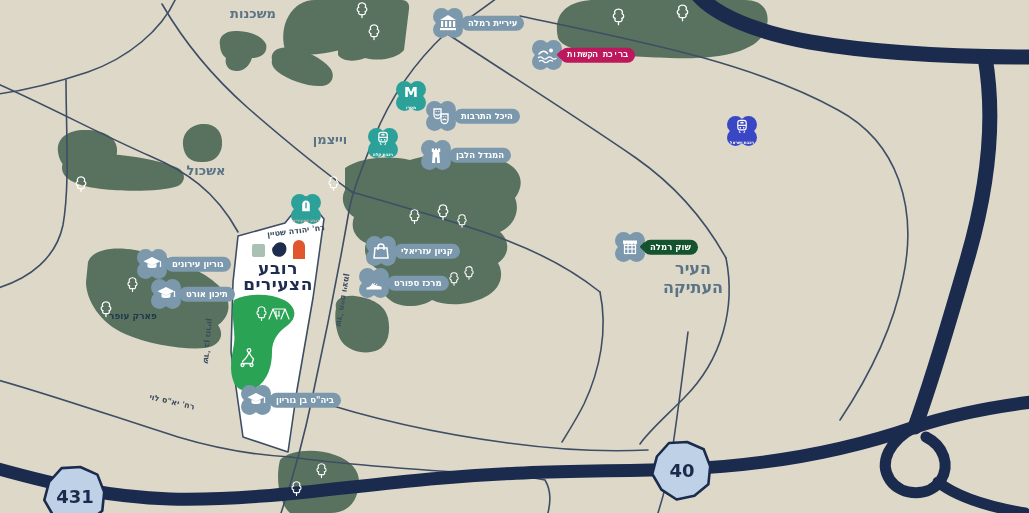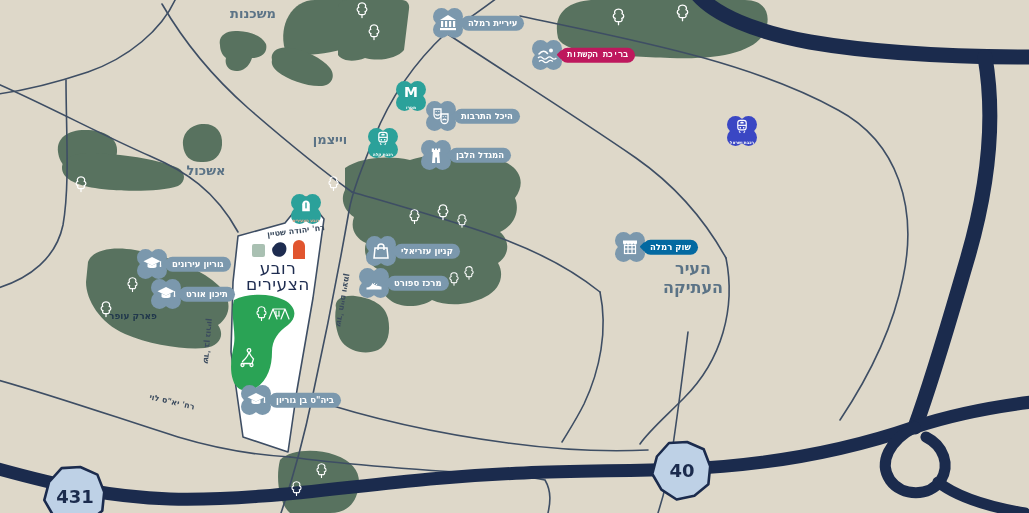--- a/index.html
+++ b/index.html
@@ -16,21 +16,21 @@
   .marker{position:absolute;width:34px;height:34px;cursor:pointer;}
   .pill{position:absolute;left:30px;top:50%;transform:translateY(-50%);
     color:#fff;font-size:8.5px;font-weight:bold;padding:2.5px 7px 3.5px;border-radius:9px;
     white-space:nowrap;direction:rtl;line-height:1;}
   .pill::before{content:'';position:absolute;left:-2.5px;top:50%;width:7px;height:7px;
     background:inherit;transform:translateY(-50%) rotate(45deg);border-radius:1px;}
   #logo{position:absolute;left:233px;top:238px;width:90px;text-align:center;}
   #logo-shapes{display:flex;justify-content:center;align-items:flex-end;gap:5px;height:21px;}
   #logo-square{width:13px;height:13px;background:#a9c0b2;border-radius:2px;margin-bottom:2px;}
   #logo-arch{width:12px;height:19px;background:#e1552f;border-radius:7px 7px 0 0;}
-  #logo-text{color:#1e2c50;font-weight:400;font-size:17px;line-height:15.5px;
+  #logo-text{color:#1e2c50;font-weight:700;font-size:17px;line-height:15.5px;
     direction:rtl;margin-top:2px;letter-spacing:0.5px;}
 </style>
 </head>
 <body>
 
 <div id="stage">
 
 <svg id="map-svg" width="1029" height="513" viewBox="0 0 1029 513">
   <defs>
     <symbol id="sym-tree" viewBox="0 0 16 20">
@@ -360,21 +360,21 @@
           </g>
           <g transform="translate(7,7)">
             <path d="M3,3.5 h14 v2.5 a1.75,1.75 0 0 1 -3.5,0 a1.75,1.75 0 0 1 -3.5,0 a1.75,1.75 0 0 1 -3.5,0 a1.75,1.75 0 0 1 -3.5,0 Z" fill="#fff"></path>
             <g stroke="#fff" stroke-width="1.2" fill="none">
               <rect x="4.5" y="8.5" width="11" height="8"></rect>
               <line x1="4.5" y1="12" x2="15.5" y2="12"></line>
               <line x1="8" y1="8.5" x2="8" y2="16.5"></line>
               <line x1="12" y1="8.5" x2="12" y2="16.5"></line>
             </g>
           </g>
-        </svg><div class="pill" style="background: #0369a1;">שוק רמלה</div></div>
+        </svg><div class="pill" style="background: #14532d;">שוק רמלה</div></div>
       <div class="marker" style="left: 239px; top: 383px;"><svg width="34" height="34" viewBox="0 0 34 34">
           <g fill="#7b98ad">
             <circle cx="10.5" cy="10.5" r="8.5"></circle>
             <circle cx="23.5" cy="10.5" r="8.5"></circle>
             <circle cx="10.5" cy="23.5" r="8.5"></circle>
             <circle cx="23.5" cy="23.5" r="8.5"></circle>
             <rect x="5" y="10" width="24" height="14"></rect>
             <rect x="10" y="5" width="14" height="24"></rect>
           </g>
           <g transform="translate(7,7)">

